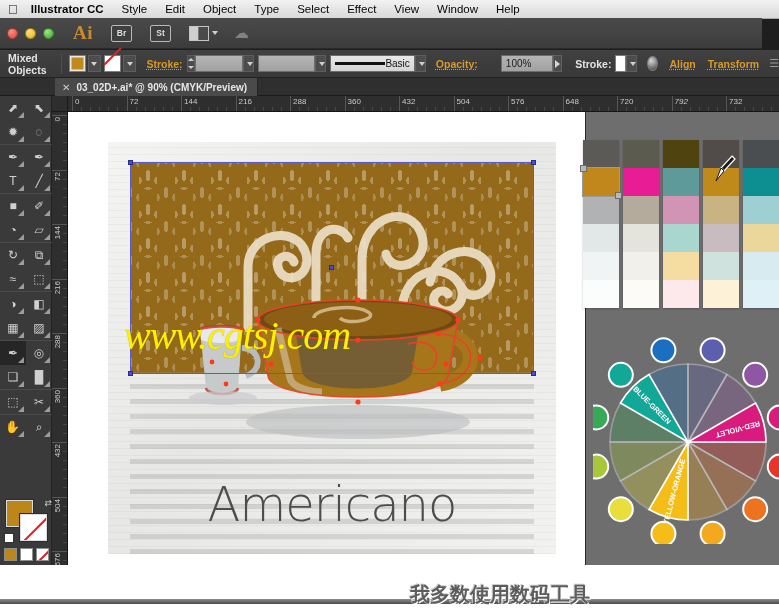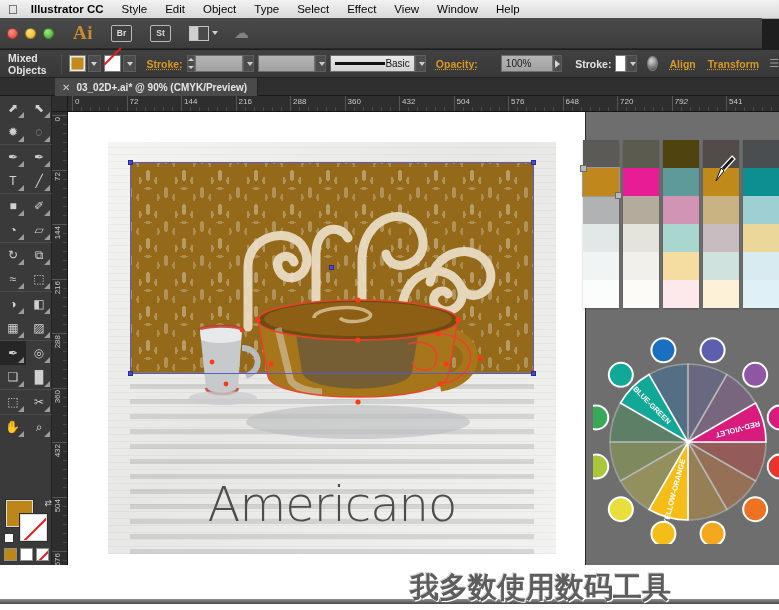--- a/index.html
+++ b/index.html
@@ -243,21 +243,21 @@
 
   .eyedropper { position: absolute; left: 130px; top: 42px; width: 24px; height: 30px; }
 
   
   .wheelwrap { position: absolute; left: 10px; top: 222px; width: 190px; height: 210px; }
 
   
   .captionbar { position: absolute; left: 0; bottom: 0; width: 779px; height: 45px;
                 background: #ffffff; }
   .cap-text { position: absolute; left: 410px; bottom: 2px;
-              font-family: "DejaVu Sans", sans-serif; font-size: 29px; font-weight: bold;
+              font-family: "DejaVu Sans", sans-serif; font-size: 20px; font-weight: bold;
               color: #5d5d5d;
               text-shadow: 1px 1px 0 #ffffff, -1px -1px 0 #cfcfcf, 0 0 2px #ffffff; }
   .cap-rule { position: absolute; left: 0; bottom: 6px; width: 779px; height: 5px;
               background: linear-gradient(#8e8e8e, #4a4a4a); z-index: 0; }
 </style>
 </head>
 <body>
 
 <div id="app">
 
@@ -443,21 +443,21 @@
       <i class="minor" style="left: 585.333px;"></i>
       <i class="minor" style="left: 594.417px;"></i>
       <i class="tick" style="left: 603.5px;"></i>
       <span class="num" style="left: 603.5px; font-style: italic;">792</span>
       <i class="minor" style="left: 612.583px;"></i>
       <i class="minor" style="left: 621.667px;"></i>
       <i class="minor" style="left: 630.75px;"></i>
       <i class="minor" style="left: 639.833px;"></i>
       <i class="minor" style="left: 648.917px;"></i>
       <i class="tick" style="left: 658px;"></i>
-      <span class="num" style="left: 658px;">541</span>
+      <span class="num" style="left: 658px;">732</span>
       <i class="minor" style="left: 667.083px;"></i>
       <i class="minor" style="left: 676.167px;"></i>
       <i class="minor" style="left: 685.25px;"></i>
       <i class="minor" style="left: 694.333px;"></i>
       <i class="minor" style="left: 703.417px;"></i>
     </div>
   <div class="vruler" id="vruler">
       <i class="tick" style="top: 3px;"></i>
       <span class="num" style="top: 5px;">0</span>
       <i class="minor" style="top: 12.0833px;"></i>
@@ -708,20 +708,21 @@
       </div>
 
       <div class="selbox">
         <i class="handle tl"></i>
         <i class="handle tr"></i>
         <i class="handle bl"></i>
         <i class="handle br"></i>
         <i class="handle ctr"></i>
       </div>
 
+      <div class="watermark">www.cgtsj.com</div>
     </div>
   </div>
 
   <div class="rightpanel">
     <div class="swgrid" id="swgrid">
         <div class="swcol">
           <div class="swcell" style="background: rgb(91, 90, 86);"></div>
           <div class="swcell swsel" style="background: rgb(192, 136, 28);"></div>
           <div class="swcell" style="background: rgb(176, 178, 179);"></div>
           <div class="swcell" style="background: rgb(226, 232, 232);"></div>

